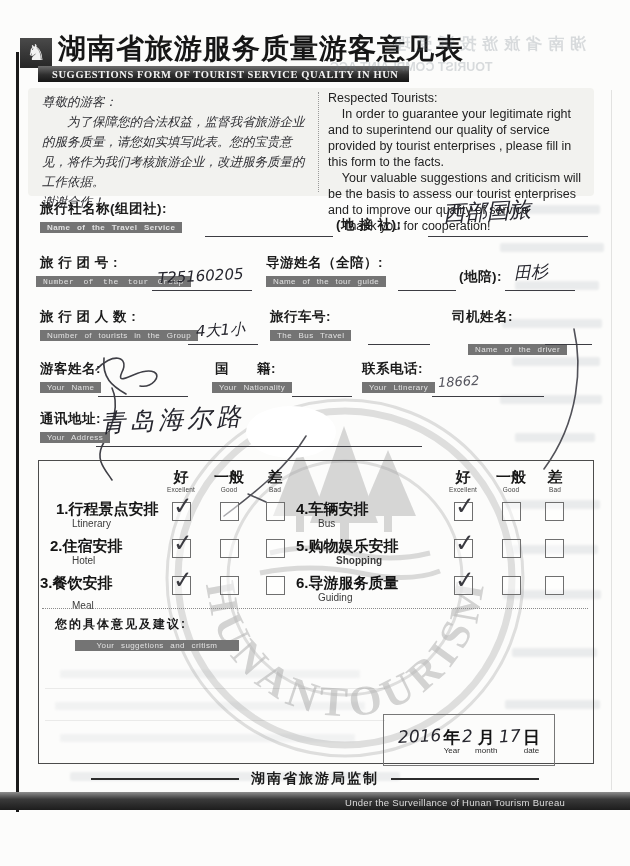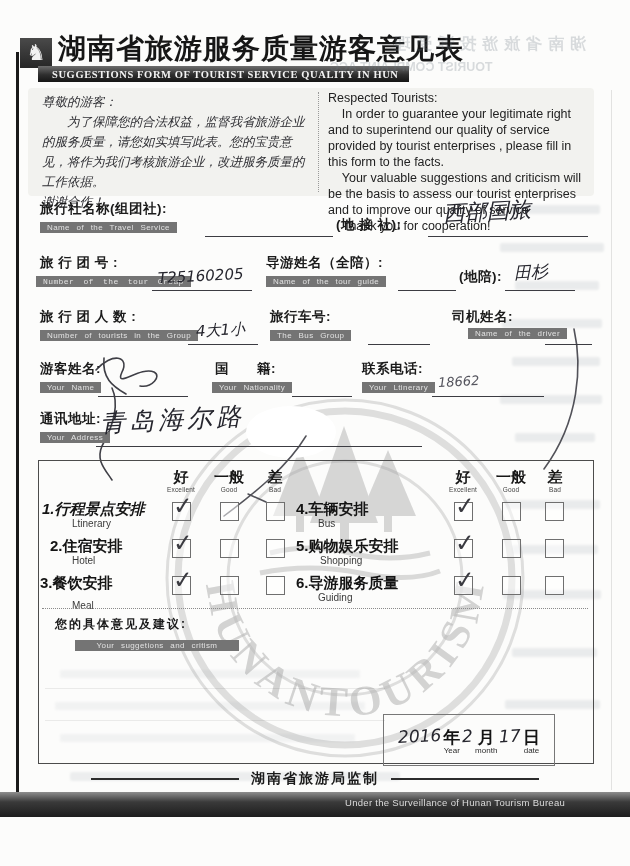--- a/index.html
+++ b/index.html
@@ -124,21 +124,21 @@
   </div>
   <div class="el vdots" style="left:318px;top:92px;height:100px;"></div>
   <div class="el intro-en" style="left:328px;top:90px;width:262px;">
     <div>Respected Tourists:</div>
     <p>In order to guarantee your legitimate right and to superintend our quality of service provided by tourist enterprises , please fill in this form to the facts.</p>
     <p>Your valuable suggestions and criticism will be the basis to assess our tourist enterprises and to improve our quality of service</p>
     <p>Thank you for cooperation!</p>
   </div>
 
   <div class="el lbl" style="left:40px;top:200px;">旅行社名称(组团社):</div>
-  <div class="el band" style="left:40px;top:222px;">Name of the Travel Service</div>
+  <div class="el band" style="left:40px;top:222px;font-weight:bold;">Name of the Travel Service</div>
   <div class="el uline" style="left:205px;top:236px;width:128px;"></div>
   <div class="el lbl" style="left:336px;top:216px;">(地 接 社):</div>
   <div class="el hand" style="left:443px;top:197px;font-size:22px;">西部国旅</div>
   <div class="el uline" style="left:428px;top:236px;width:160px;"></div>
 
   <div class="el lbl" style="left:40px;top:254px;">旅 行 团 号 :</div>
   <div class="el band" style="left:36px;top:276px;font-family:Liberation Mono, monospace;">Number of the tour Group</div>
   <div class="el hand" style="left:158px;top:267px;font-size:15px;">T25160205</div>
   <div class="el uline" style="left:152px;top:290px;width:100px;"></div>
   <div class="el lbl" style="left:266px;top:254px;">导游姓名（全陪）:</div>
@@ -146,24 +146,24 @@
   <div class="el uline" style="left:398px;top:290px;width:58px;"></div>
   <div class="el lbl" style="left:459px;top:268px;">(地陪):</div>
   <div class="el hand" style="left:514px;top:261px;font-size:17px;">田杉</div>
   <div class="el uline" style="left:505px;top:290px;width:70px;"></div>
 
   <div class="el lbl" style="left:40px;top:308px;">旅 行 团 人 数 :</div>
   <div class="el band" style="left:40px;top:330px;">Number of tourists in the Group</div>
   <div class="el hand" style="left:196px;top:321px;font-size:15px;">4大1小</div>
   <div class="el uline" style="left:188px;top:344px;width:70px;"></div>
   <div class="el lbl" style="left:270px;top:308px;">旅行车号:</div>
-  <div class="el band" style="left:270px;top:330px;">The Bus Group</div>
+  <div class="el band" style="left:270px;top:330px;">The Bus Travel</div>
   <div class="el uline" style="left:368px;top:344px;width:62px;"></div>
   <div class="el lbl" style="left:452px;top:308px;">司机姓名:</div>
-  <div class="el band" style="left:468px;top:328px;">Name of the driver</div>
+  <div class="el band" style="left:468px;top:344px;">Name of the driver</div>
   <div class="el uline" style="left:545px;top:344px;width:47px;"></div>
 
   <div class="el lbl" style="left:40px;top:360px;">游客姓名:</div>
   <div class="el band" style="left:40px;top:382px;">Your Name</div>
   <svg class="el" style="left:82px;top:348px;" width="110" height="150" viewBox="0 0 110 150">
     <g fill="none" stroke="#2b2b33" stroke-width="1.6" stroke-linecap="round" opacity=".9">
       <path d="M14,22 C30,4 48,8 40,24 C32,42 58,18 72,24 C80,28 70,40 58,38"></path>
       <path d="M22,10 C20,30 30,38 44,46"></path>
       <path d="M30,40 C38,58 30,80 20,98 C14,112 22,120 30,132"></path>
     </g>
@@ -198,21 +198,21 @@
   <div class="el hdr-cn" style="left:252px;top:468px;width:46px;">差</div>
   <div class="el hdr-en" style="left:252px;top:486px;width:46px;">Bad</div>
 
   <div class="el hdr-cn" style="left:440px;top:468px;width:46px;">好</div>
   <div class="el hdr-en" style="left:440px;top:486px;width:46px;">Excellent</div>
   <div class="el hdr-cn" style="left:488px;top:468px;width:46px;">一般</div>
   <div class="el hdr-en" style="left:488px;top:486px;width:46px;">Good</div>
   <div class="el hdr-cn" style="left:532px;top:468px;width:46px;">差</div>
   <div class="el hdr-en" style="left:532px;top:486px;width:46px;">Bad</div>
 
-  <div class="el item-cn" style="left:42px;top:500px;font-style:italic;"><span>1.</span><span>行程景点安排</span></div>
+  <div class="el item-cn" style="left:56px;top:500px;"><span>1.</span><span>行程景点安排</span></div>
   <div class="el item-en" style="left:72px;top:518px;">Ltinerary</div>
   <span class="el cb" style="left:172px;top:502px;">
       <i class="tick">✓</i>
     </span>
   <span class="el cb" style="left:220px;top:502px;"></span>
   <span class="el cb" style="left:266px;top:502px;"></span>
 
   <div class="el item-cn" style="left:50px;top:537px;"><span>2.</span><span>住宿安排</span></div>
   <div class="el item-en" style="left:72px;top:555px;">Hotel</div>
   <span class="el cb" style="left:172px;top:539px;">
@@ -231,21 +231,21 @@
 
   <div class="el item-cn" style="left:296px;top:500px;"><span>4.</span><span>车辆安排</span></div>
   <div class="el item-en" style="left:318px;top:518px;">Bus</div>
   <span class="el cb" style="left:454px;top:502px;">
       <i class="tick">✓</i>
     </span>
   <span class="el cb" style="left:502px;top:502px;"></span>
   <span class="el cb" style="left:545px;top:502px;"></span>
 
   <div class="el item-cn" style="left:296px;top:537px;"><span>5.</span><span>购物娱乐安排</span></div>
-  <div class="el item-en" style="left:320px;top:555px;">Shopping</div>
+  <div class="el item-en" style="left:336px;top:555px;font-weight:bold;">Shopping</div>
   <span class="el cb" style="left:454px;top:539px;">
       <i class="tick">✓</i>
     </span>
   <span class="el cb" style="left:502px;top:539px;"></span>
   <span class="el cb" style="left:545px;top:539px;"></span>
 
   <div class="el item-cn" style="left:296px;top:574px;"><span>6.</span><span>导游服务质量</span></div>
   <div class="el item-en" style="left:318px;top:592px;">Guiding</div>
   <span class="el cb" style="left:454px;top:576px;">
       <i class="tick">✓</i>
@@ -275,17 +275,17 @@
       <span class="date-cn">日</span>
       <span class="date-sub" style="display:block;margin-top:-3px;">date</span>
     </span>
   </div>
 
   <div class="el foot-row" style="left:0;top:770px;width:630px;">
     <span class="foot-line"></span>
     <span class="foot-cn">湖南省旅游局监制</span>
     <span class="foot-line"></span>
   </div>
-  <div class="el dark-bar" style="left:0;top:792px;width:630px;height:25px;">
+  <div class="el dark-bar" style="left:0;top:792px;width:630px;height:18px;">
     <span style="margin-left:345px;">Under the Surveillance of Hunan Tourism Bureau</span>
   </div>
 
 </div>
 
 </body></html>

